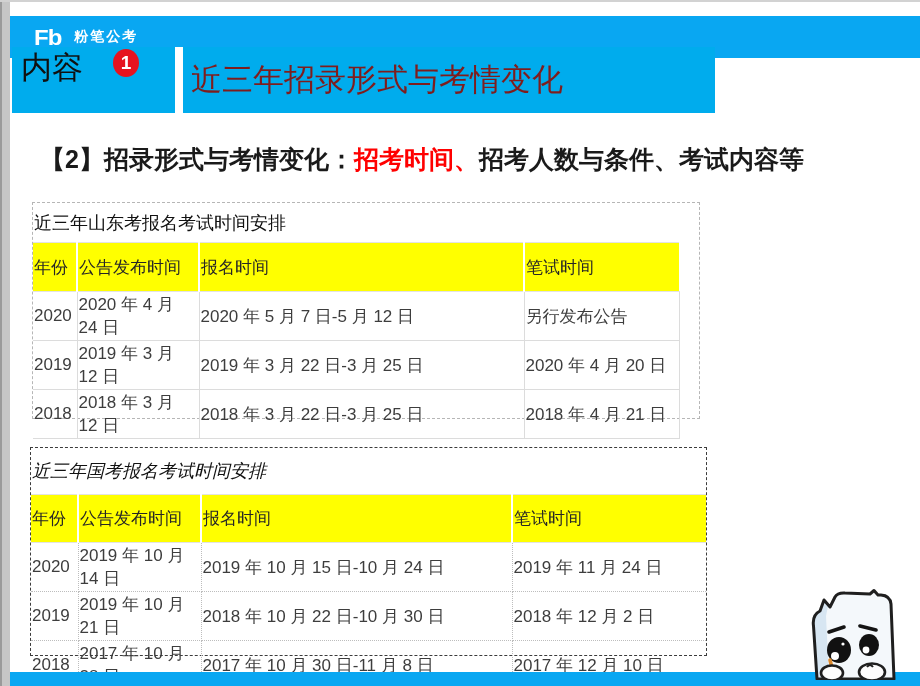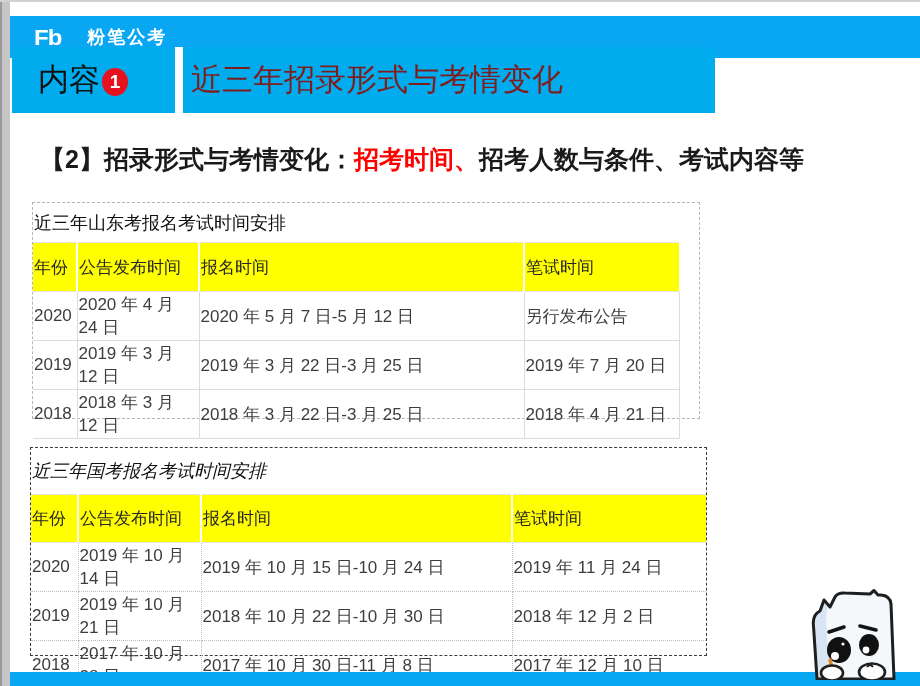--- a/index.html
+++ b/index.html
@@ -9,26 +9,26 @@
     font-family:"Liberation Sans","DejaVu Sans",sans-serif;
   }
   .frame-left{position:absolute;left:0;top:0;width:10px;height:686px;
     background:var(--frame-gray);border-left:2px solid #9a9a9a;box-sizing:border-box;z-index:1;}
   .frame-top{position:absolute;left:0;top:0;width:920px;height:2px;background:#d2d2d2;z-index:1;}
 
   .topbar{position:absolute;left:10px;top:16px;width:910px;height:42px;
     background:var(--bar-cyan);display:flex;align-items:center;padding-left:24px;box-sizing:border-box;z-index:2;}
   .logo-mark{color:#fff;font-weight:800;font-size:24px;letter-spacing:-1px;
     font-family:"Liberation Sans","DejaVu Sans",sans-serif;transform:scaleY(.95);}
-  .logo-text{color:#fff;font-weight:700;font-size:18px;margin-left:26px;letter-spacing:2px;}
+  .logo-text{color:#fff;font-weight:700;font-size:14px;margin-left:13px;letter-spacing:2px;}
 
   .header{position:absolute;left:12px;top:47px;height:66px;display:flex;z-index:2;}
-  .header-left{width:163px;background:var(--header-cyan);display:flex;align-items:center;
-    padding-left:26px;box-sizing:border-box;
-    font-family:"Liberation Serif","DejaVu Serif",serif;font-size:31px;color:#101010;}
+  .header-left{width:163px;background:var(--header-cyan);display:flex;align-items:flex-start;
+    padding-left:9px;box-sizing:border-box;
+    font-family:"Liberation Serif","DejaVu Serif",serif;font-size:31px;color:#101010;gap:28px;}
   .header-gap{width:8px;background:#ffffff;}
   .badge{display:inline-block;width:26px;height:28px;border-radius:50%;
     background:var(--badge-red);color:#fff;font-size:19px;font-weight:700;
     font-family:"Liberation Sans","DejaVu Sans",sans-serif;
     line-height:28px;text-align:center;margin-left:2px;transform:translateY(2px);}
   .header-title{width:532px;background:var(--header-cyan);display:flex;align-items:center;
     padding-left:8px;box-sizing:border-box;
     font-family:"Liberation Serif","DejaVu Serif",serif;font-size:31px;color:#7f1d1d;}
 
   .subtitle{position:absolute;left:40px;top:143px;font-size:25px;font-weight:600;
@@ -107,21 +107,21 @@
     <tr class="data-row">
       <td>2020</td>
       <td>2020 年 4 月 24 日</td>
       <td>2020 年 5 月 7 日-5 月 12 日</td>
       <td>另行发布公告</td>
     </tr>
     <tr class="data-row">
       <td>2019</td>
       <td>2019 年 3 月 12 日</td>
       <td>2019 年 3 月 22 日-3 月 25 日</td>
-      <td>2019 年 7 月 20 日</td>
+      <td>2020 年 4 月 20 日</td>
     </tr>
     <tr class="data-row">
       <td>2018</td>
       <td>2018 年 3 月 12 日</td>
       <td>2018 年 3 月 22 日-3 月 25 日</td>
       <td>2018 年 4 月 21 日</td>
     </tr>
   </tbody>
     </table>
 </div>

